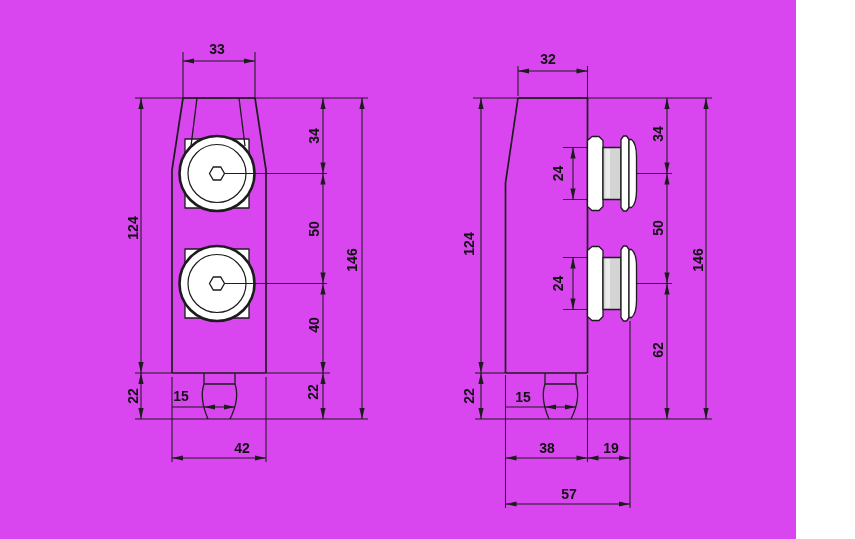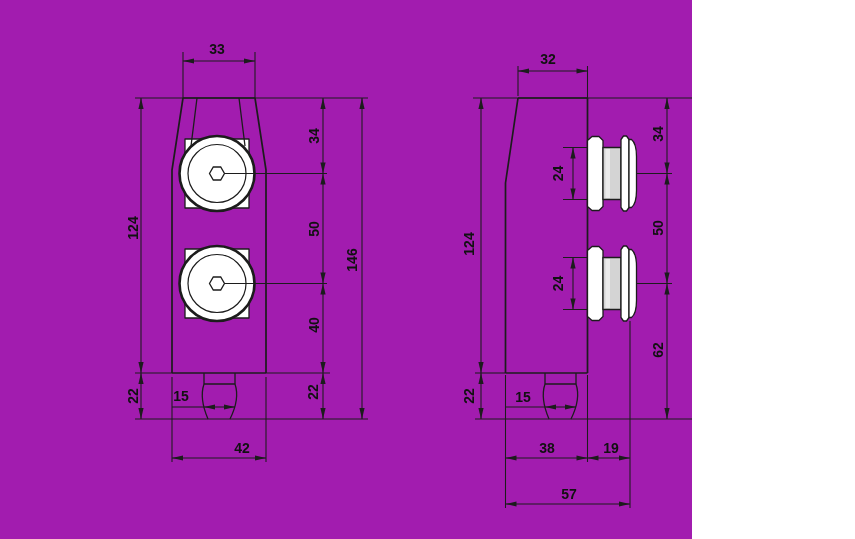--- a/index.html
+++ b/index.html
@@ -1,16 +1,16 @@
 <!DOCTYPE html>
 <html><head>
 <meta charset="utf-8">
 <style>
   html,body{margin:0;padding:0;background:#ffffff;}
-  .stage{position:relative;width:692px;height:539px;background:#a21caf;overflow:hidden;}
+  .stage{position:relative;width:796px;height:539px;background:#d946ef;overflow:hidden;}
   svg{display:block;}
   .part{stroke:#1c1c1c;fill:none;stroke-width:1.7;stroke-linejoin:round;stroke-linecap:butt;}
   .part2{stroke:#1c1c1c;fill:none;stroke-width:1.3;stroke-linejoin:round;}
   .thin{stroke:#1c1c1c;fill:none;stroke-width:1.05;}
   .dim{stroke:#1c1c1c;fill:none;stroke-width:1.05;}
   .whitefill{fill:#ffffff;}
   .shade{fill:#d4d4d4;}
   .hl{fill:#ebebeb;stroke:none;}
   text{font-family:"Liberation Sans","DejaVu Sans",sans-serif;font-weight:bold;font-size:14px;fill:#111111;}
 </style>

